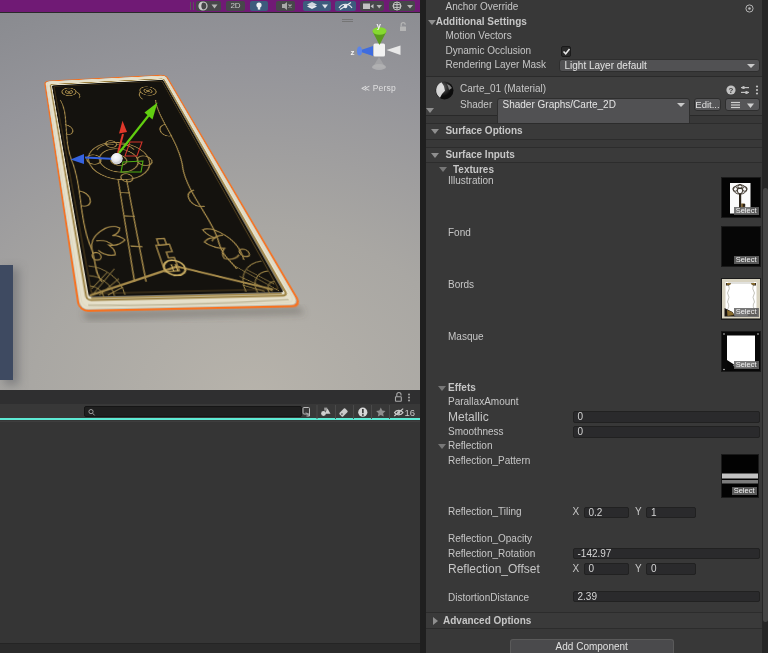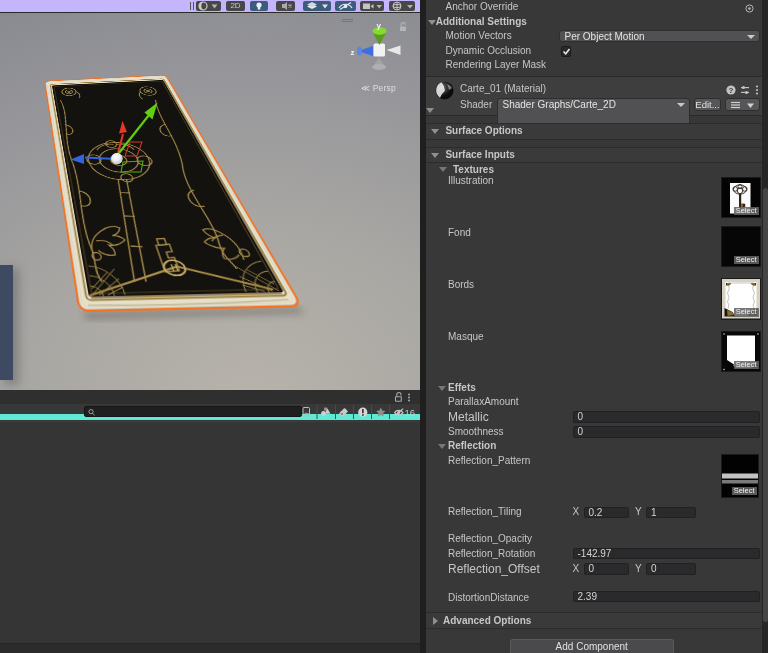--- a/index.html
+++ b/index.html
@@ -1,28 +1,28 @@
 <!DOCTYPE html>
 <html><head><meta charset="utf-8"><style>
 *{margin:0;padding:0;box-sizing:border-box}
 html,body{width:768px;height:653px;overflow:hidden;background:#383838;font-family:"Liberation Sans",sans-serif;position:relative}
 .abs{position:absolute}
 
 #scene{left:0;top:0;width:420px;height:390px;background:radial-gradient(150% 125% at 60% 102%, #b7b3ab 0%, #a9a7a3 35%, #95959a 68%, #83858a 100%);overflow:hidden}
 #bluebox{left:0;top:265px;width:13px;height:115px;background:#3e4a61;box-shadow:5px 4px 8px 1px rgba(95,97,102,.5)}
 #cardwrap{left:0;top:0;width:200px;height:400px;transform-origin:0 0;transform:matrix3d(0.599530,-0.036597,0,-0.000075,-0.001176,0.229361,0,-0.001118,0,0,1,0,43.8,80.8,0,1)}
-#toolbar{left:0;top:0;width:420px;height:13px;background:#c4b5fd;border-bottom:1px solid #2a2a2a}
+#toolbar{left:0;top:0;width:420px;height:13px;background:#701a75;border-bottom:1px solid #2a2a2a}
 .tbtn{position:absolute;top:1px;height:10px;background:#47474a;border-radius:2px;color:#c8c8c8;font-size:8px;line-height:10px;text-align:center}
 .tblue{background:#3d5b7d}
 #handle{left:342px;top:18.5px;width:11px;height:3px;border-top:1.3px solid #757575;border-bottom:1.3px solid #757575}
 #persp{left:361px;top:82.5px;font-size:8.5px;color:rgba(240,240,240,.8);letter-spacing:.2px}
 
 #lpanel{left:0;top:390px;width:420px;height:263px;background:#363636}
 #lphead{left:0;top:0;width:420px;height:14px;background:#2f2f30}
-#lpsearchrow{left:0;top:14px;width:420px;height:16px;background:#383838;border-bottom:6px solid #5eead4}
+#lpsearchrow{left:0;top:14px;width:420px;height:16px;background:#383838;border-bottom:2px solid #5eead4}
 #lpcontent{left:0;top:31px;width:420px;height:222px;background:#353535;border-top:1px solid #3e3e3e}
 #lpbottom{left:0;top:253px;width:420px;height:10px;background:#2b2b2b;border-top:1px solid #242424}
 #searchbox{left:84px;top:2px;width:218px;height:11px;background:#1f1f1f;border:1px solid #151515;border-radius:2px}
 
 #vdiv{left:420px;top:0;width:6px;height:653px;background:#1f1f1f}
 
 #insp{left:426px;top:0;width:342px;height:653px;background:#383838;overflow:hidden}
 .lbl{position:absolute;font-size:10px;color:#c6c6c6;white-space:nowrap;line-height:12px}
 .tri{position:absolute;width:0;height:0}
 .trid{border-left:4px solid transparent;border-right:4px solid transparent;border-top:5px solid #8f8f8f}
@@ -261,28 +261,28 @@
 <div class="abs" id="vdiv"></div>
 <div class="abs" id="insp">
 <div class="lbl" style="left:19.5px;top:1.4000000000000004px;font-size:10px">Anchor Override</div>
 <svg class="abs" style="left:318px;top:2.5px" width="11" height="11" viewBox="0 0 11 11">
       <circle cx="5.5" cy="5.5" r="3.6" fill="none" stroke="#b5b5b5" stroke-width="1"></circle>
       <circle cx="5.5" cy="5.5" r="1.3" fill="#b5b5b5"></circle>
     </svg>
 <div class="tri trid" style="left:2px;top:19.5px;border-top-color:#8f8f8f"></div>
 <div class="lbl" style="left:9.7px;top:16px;font-weight:bold;font-size:10px">Additional Settings</div>
 <div class="lbl" style="left:19.5px;top:29.5px;font-size:10px">Motion Vectors</div>
-<div class="pop" style="left:132.5px;top:29.5px;width:201px;height:12.5px;line-height:11.5px">Per Object Motion<span class="pa"></span></div>
 <div class="lbl" style="left:19.5px;top:45px;font-size:10px">Dynamic Occlusion</div>
 <div class="abs" style="left:134.5px;top:46px;width:10.5px;height:10.5px;background:#2a2a2a;border:1px solid #1a1a1a;border-radius:2px">
       <svg width="9" height="9" viewBox="0 0 9 9" style="position:absolute;left:0;top:0">
         <path d="M1.5 4.5 l2.2 2.3 L7.5 2" fill="none" stroke="#e8e8e8" stroke-width="1.5"></path>
       </svg>
     </div>
 <div class="lbl" style="left:19.5px;top:59px;font-size:10px">Rendering Layer Mask</div>
+<div class="pop" style="left:132.5px;top:59px;width:201px;height:12.5px;line-height:11.5px">Light Layer default<span class="pa"></span></div>
 <div class="sep" style="top:75.5px;background:#2a2a2a"></div>
 <div class="abs" style="left:0;top:76.5px;width:342px;height:39px;background:#3e3e3e;border-bottom:1px solid #292929"></div>
 <svg class="abs" style="left:9px;top:81px" width="19" height="19" viewBox="0 0 19 19">
       <defs>
         <radialGradient id="mg" cx="38%" cy="32%">
           <stop offset="0%" stop-color="#6a6a6a"></stop>
           <stop offset="60%" stop-color="#2e2e2e"></stop>
           <stop offset="100%" stop-color="#0c0c0c"></stop>
         </radialGradient>
       </defs>
@@ -337,21 +337,21 @@
 <div class="lbl" style="left:22px;top:279px;font-size:10px">Bords</div>
 <div class="lbl" style="left:22px;top:331px;font-size:10px">Masque</div>
 <div class="tri trid" style="left:11.6px;top:385.9px;border-top-color:#777"></div>
 <div class="lbl" style="left:22px;top:382.4px;font-weight:bold;font-size:10px">Effets</div>
 <div class="lbl" style="left:22px;top:396.3px;font-size:10px">ParallaxAmount</div>
 <div class="lbl" style="left:22px;top:410.7px;font-size:12px">Metallic</div>
 <div class="fld" style="left:146.5px;top:411px;width:187px;height:11.5px;line-height:10.5px">0</div>
 <div class="lbl" style="left:22px;top:425.7px;font-size:10px">Smoothness</div>
 <div class="fld" style="left:146.5px;top:426px;width:187px;height:11.5px;line-height:10.5px">0</div>
 <div class="tri trid" style="left:11.6px;top:443.5px;border-top-color:#777"></div>
-<div class="lbl" style="left:22px;top:440px;font-weight:bold;font-size:10px">Reflection</div>
+<div class="lbl" style="left:22px;top:440px;font-weight:normal;font-size:10px">Reflection</div>
 <div class="lbl" style="left:22px;top:454.5px;font-size:10px">Reflection_Pattern</div>
 <div class="lbl" style="left:22px;top:505.7px;font-size:10px">Reflection_Tiling</div>
 <div class="lbl" style="left:146.5px;top:506px;font-size:10px">X</div>
 <div class="fld" style="left:157.5px;top:506.5px;width:45px;height:11.5px;line-height:10.5px">0.2</div>
 <div class="lbl" style="left:209px;top:506px;font-size:10px">Y</div>
 <div class="fld" style="left:220px;top:506.5px;width:49.5px;height:11.5px;line-height:10.5px">1</div>
 <div class="lbl" style="left:22px;top:533px;font-size:10px">Reflection_Opacity</div>
 <div class="lbl" style="left:22px;top:547.5px;font-size:10px">Reflection_Rotation</div>
 <div class="fld" style="left:146.5px;top:547.5px;width:187px;height:11.5px;line-height:10.5px">-142.97</div>
 <div class="lbl" style="left:22px;top:562.5px;font-size:12px">Reflection_Offset</div>

